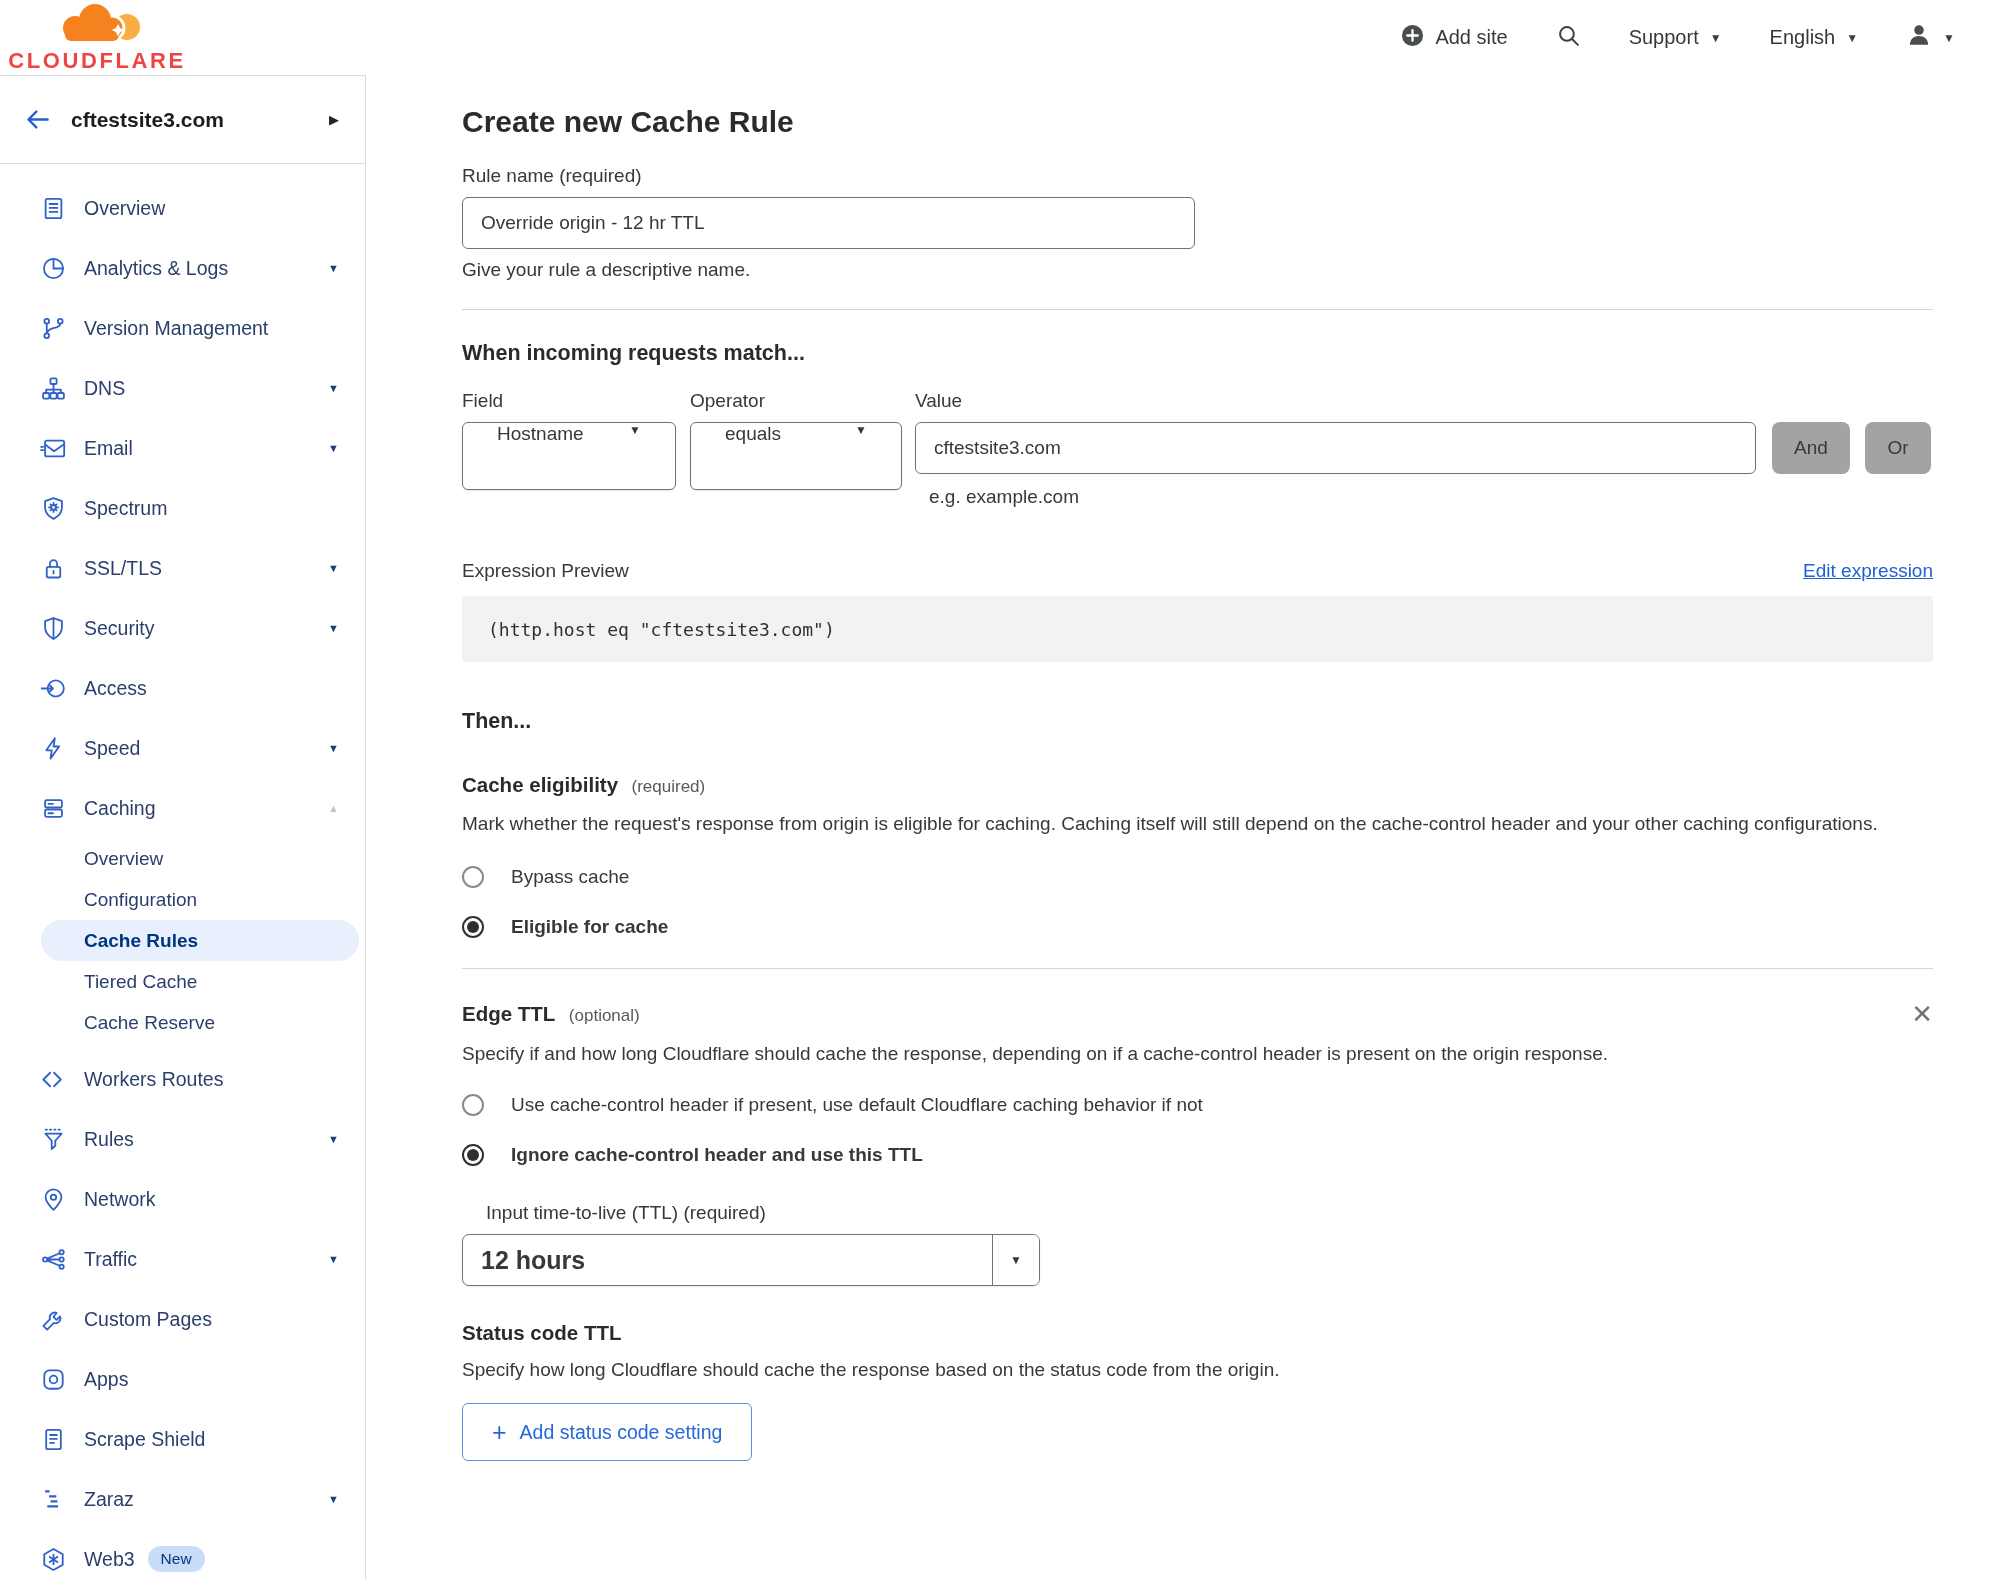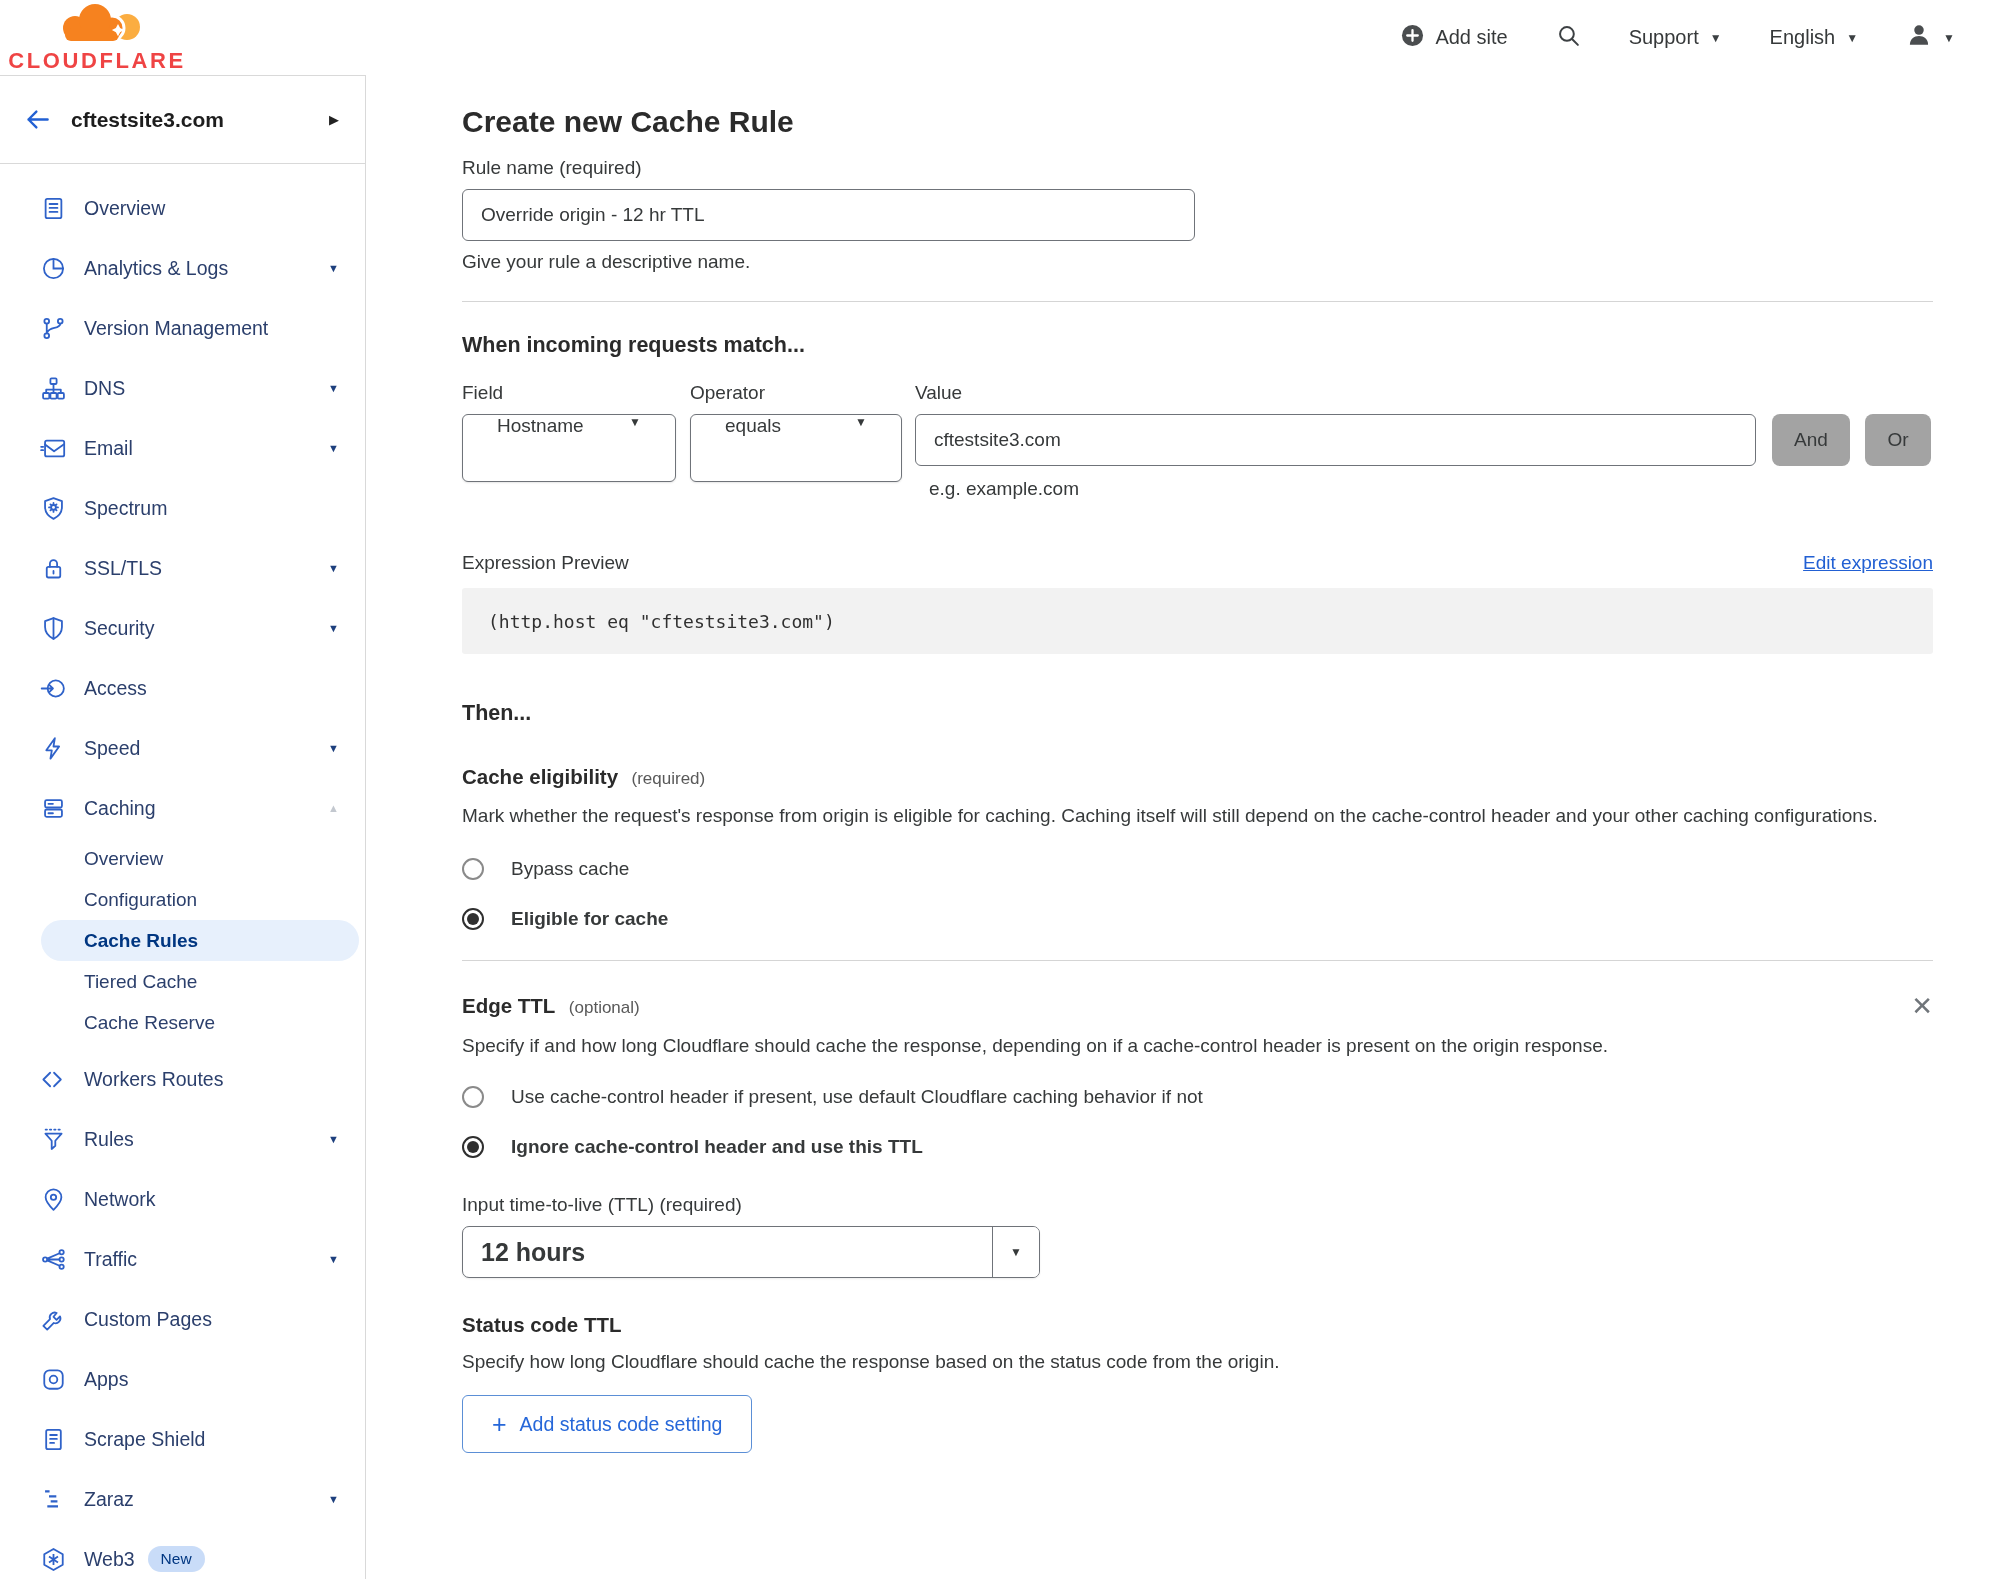--- a/index.html
+++ b/index.html
@@ -30,21 +30,21 @@
   .nav-caret { margin-left:auto; font-size:11px; color:#1d3f7d; }
   .nav-caret.up { color:#c3c8cf; }
   .sub-item { height:41px; display:flex; align-items:center; padding-left:84px; font-size:19px; color:#2b3f6c; cursor:pointer; }
   .sub-item.selected { padding-left:0; }
   .sub-item.selected .pill { margin-left:41px; margin-right:6px; flex:1; height:41px; display:flex; align-items:center;
       padding-left:43px; background:#e7f0fc; border-radius:21px; font-weight:bold; color:#003681; }
   .subnav { margin-bottom:6px; }
   .badge { background:#c9dcf8; color:#003681; font-size:15.5px; padding:4px 13px; border-radius:999px; margin-left:13px; }
   
   .content { position:absolute; left:366px; top:75px; width:1633px; height:1504px; padding:30px 66px 0 96px; overflow:hidden; }
-  h1 { font-size:30px; line-height:34px; font-weight:bold; color:#2b2b2b; margin-bottom:18px; }
+  h1 { font-size:30px; line-height:34px; font-weight:bold; color:#2b2b2b; margin-bottom:26px; }
   .field-label { display:block; font-size:19px; line-height:22px; margin-bottom:10px; color:#36393a; }
   .text-input { height:52px; border:1px solid #6f7379; border-radius:6px; font-size:19px; padding:0 18px;
       color:#36393a; font-family:inherit; background:#fff; outline:none; }
   .rule-input { width:733px; display:block; }
   .help { font-size:19px; margin-top:10px; }
   hr.divider { border:none; border-top:1px solid #d5d5d5; margin-top:28px; }
   .section-heading { font-size:21.5px; line-height:26px; font-weight:bold; color:#2b2b2b; margin-top:30px; }
   .match-row { display:flex; align-items:flex-start; margin-top:24px; }
   .col-field { width:214px; margin-right:14px; }
   .col-op { width:212px; margin-right:13px; }
@@ -71,21 +71,21 @@
   .desc.narrow { max-width:1195px; }
   .radio-group { margin-top:28px; display:flex; flex-direction:column; gap:28px; }
   .radio-group.tight { margin-top:26px; }
   .radio-row { display:flex; align-items:center; gap:27px; cursor:pointer; }
   .radio { width:22px; height:22px; border-radius:50%; border:2px solid #8a8a8a; background:#fff; flex:none; position:relative; }
   .radio.checked { border-color:#2f2f2f; }
   .radio.checked::after { content:""; position:absolute; inset:3px; border-radius:50%; background:#2f2f2f; }
   .radio-label { font-size:19px; }
   .radio-row.selected .radio-label { font-weight:bold; }
   .close-icon { font-size:26px; color:#70757a; line-height:1; cursor:pointer; }
-  .ttl-label { margin-top:36px; }
+  .ttl-label { margin-top:36px;margin-left:24px; }
   .combo { margin-top:10px; width:578px; height:52px; border:1px solid #6f7379; border-radius:7px; display:flex;
       align-items:stretch; background:#fff; overflow:hidden; box-shadow:0 1px 2px rgba(0,0,0,.08); cursor:pointer; }
   .combo-value { flex:1; display:flex; align-items:center; padding:0 18px; font-size:25px;font-weight:bold; }
   .combo-btn { width:47px; border-left:1px solid #6f7379; display:flex; align-items:center; justify-content:center;
       font-size:12px; color:#36393a; background:#fff; }
   .status-title { margin-top:34px; }
   .status-desc { margin-top:14px; font-size:19px; line-height:22px; }
   .outline-btn { margin-top:22px; height:58px; padding:0 29px; border:1px solid #5b8fd6; border-radius:6px; background:#fff;
       color:#2667d9; font-size:19.5px; font-family:inherit; display:inline-flex; align-items:center; gap:13px; cursor:pointer; }
   .plus-glyph { font-size:25px; line-height:1; font-weight:400; }

